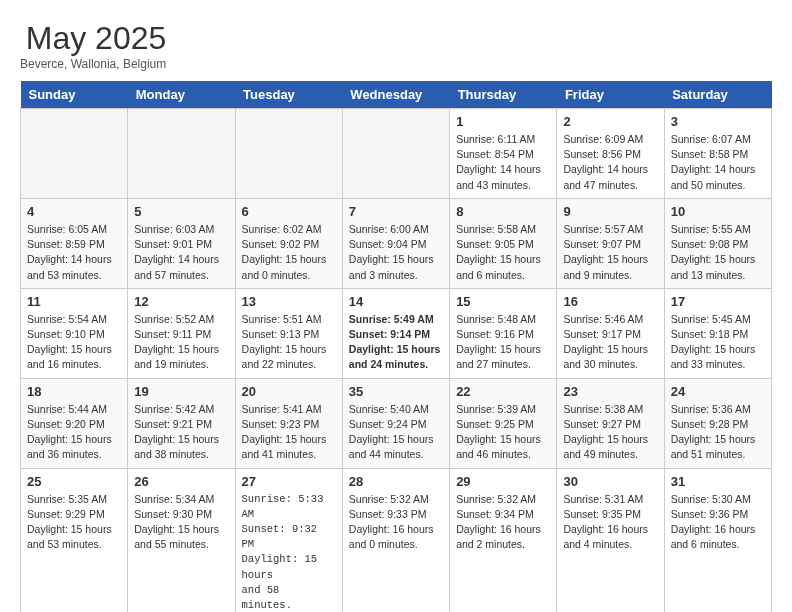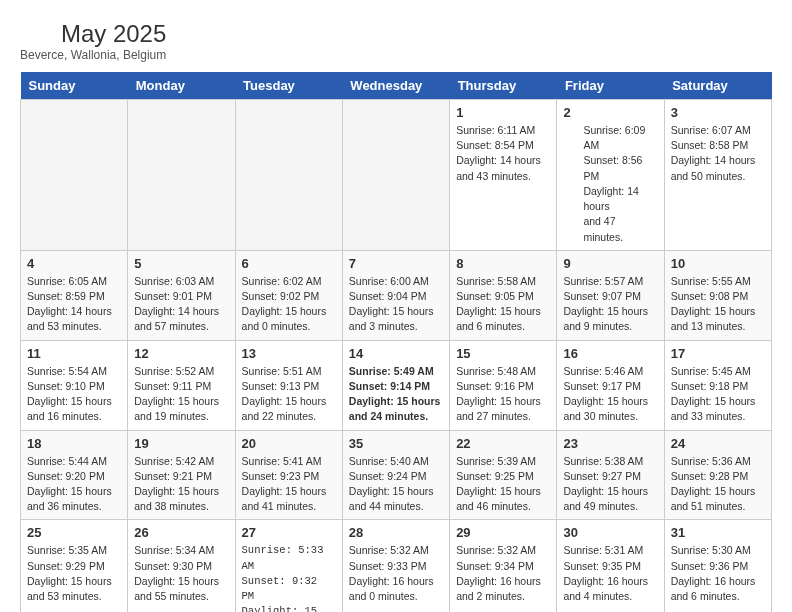--- a/index.html
+++ b/index.html
@@ -31,21 +31,21 @@
     }
     .logo-icon {
       width: 18px;
       height: 18px;
       margin-left: 2px;
     }
     .title-block {
       text-align: right;
     }
     .month-title {
-      font-size: 24px;
+      font-size: 32px;
       color: #333;
       font-weight: normal;
     }
     .location {
       font-size: 12px;
       color: #555;
     }
     table {
       width: 100%;
       border-collapse: collapse;
@@ -115,21 +115,21 @@
         <td class="empty"></td>
         <td>
           <span class="day-number">1</span>
           <div class="day-info" style="white-space: pre-line;">Sunrise: 6:11 AM
 Sunset: 8:54 PM
 Daylight: 14 hours
 and 43 minutes.</div>
         </td>
         <td>
           <span class="day-number">2</span>
-          <div class="day-info" style="white-space: pre-line; margin-left: 20px;">Sunrise: 6:09 AM
+          <div class="day-info" style="white-space: pre-line;">Sunrise: 6:09 AM
 Sunset: 8:56 PM
 Daylight: 14 hours
 and 47 minutes.</div>
         </td>
         <td>
           <span class="day-number">3</span>
           <div class="day-info" style="white-space: pre-line;">Sunrise: 6:07 AM
 Sunset: 8:58 PM
 Daylight: 14 hours
 and 50 minutes.</div>

